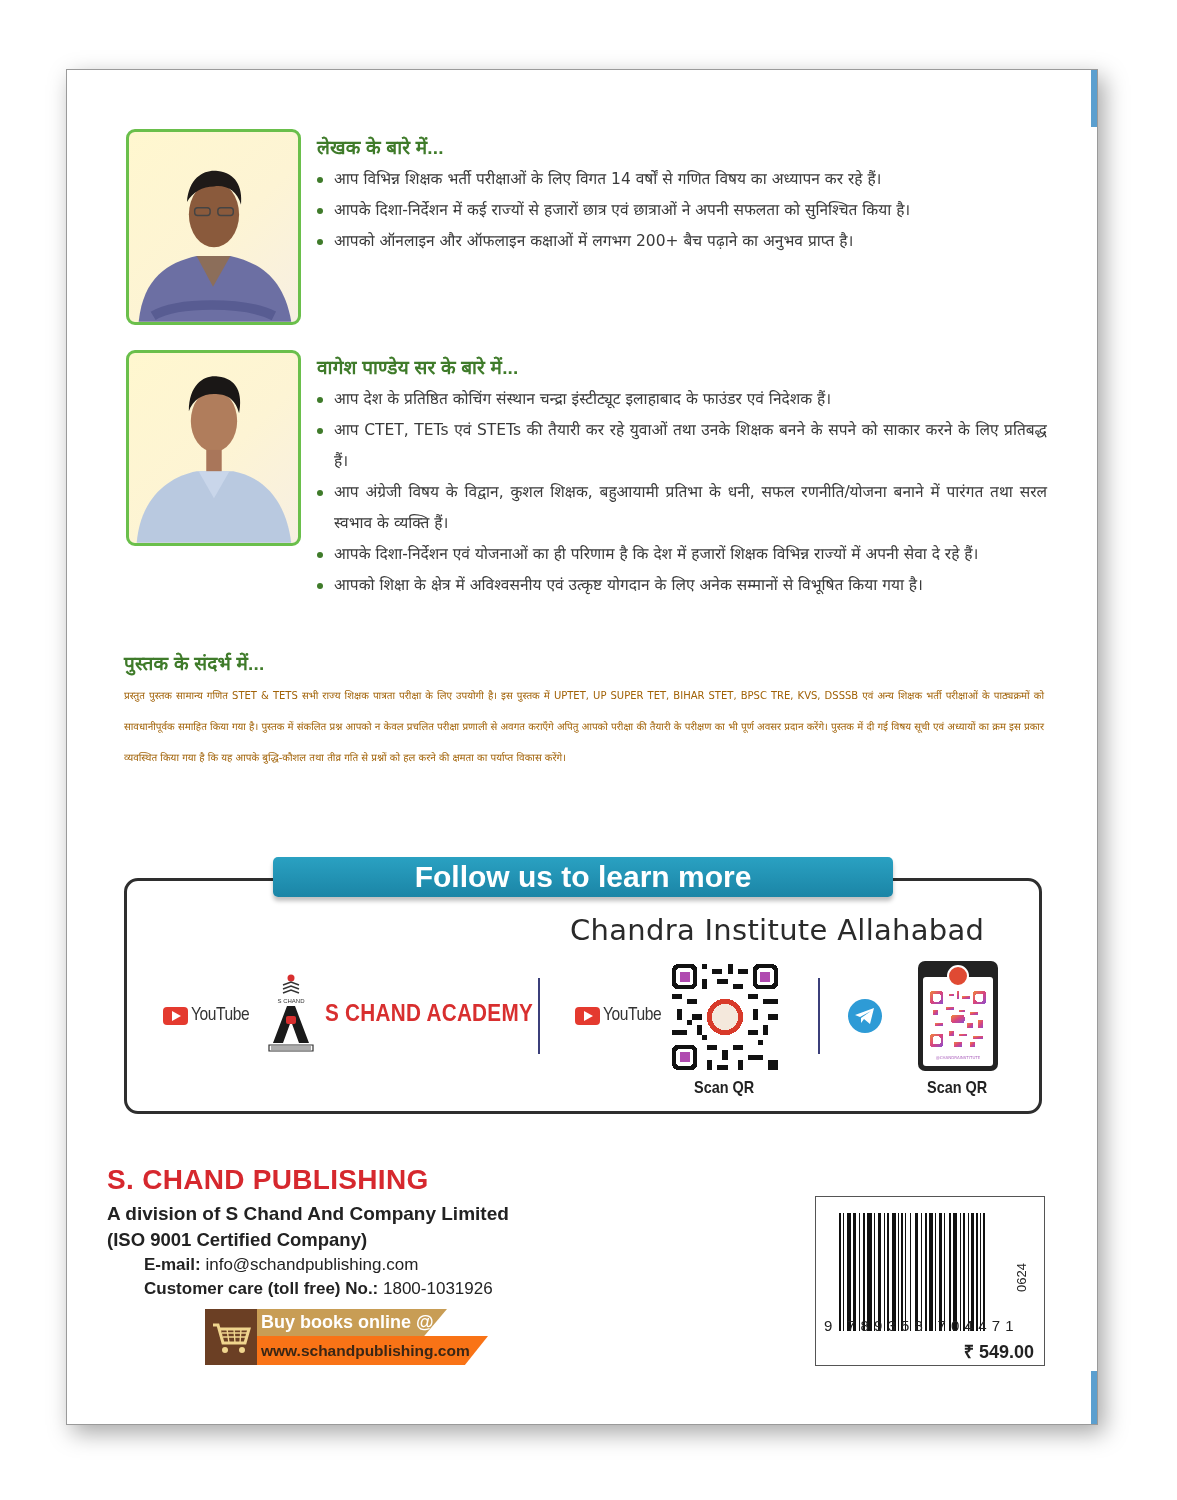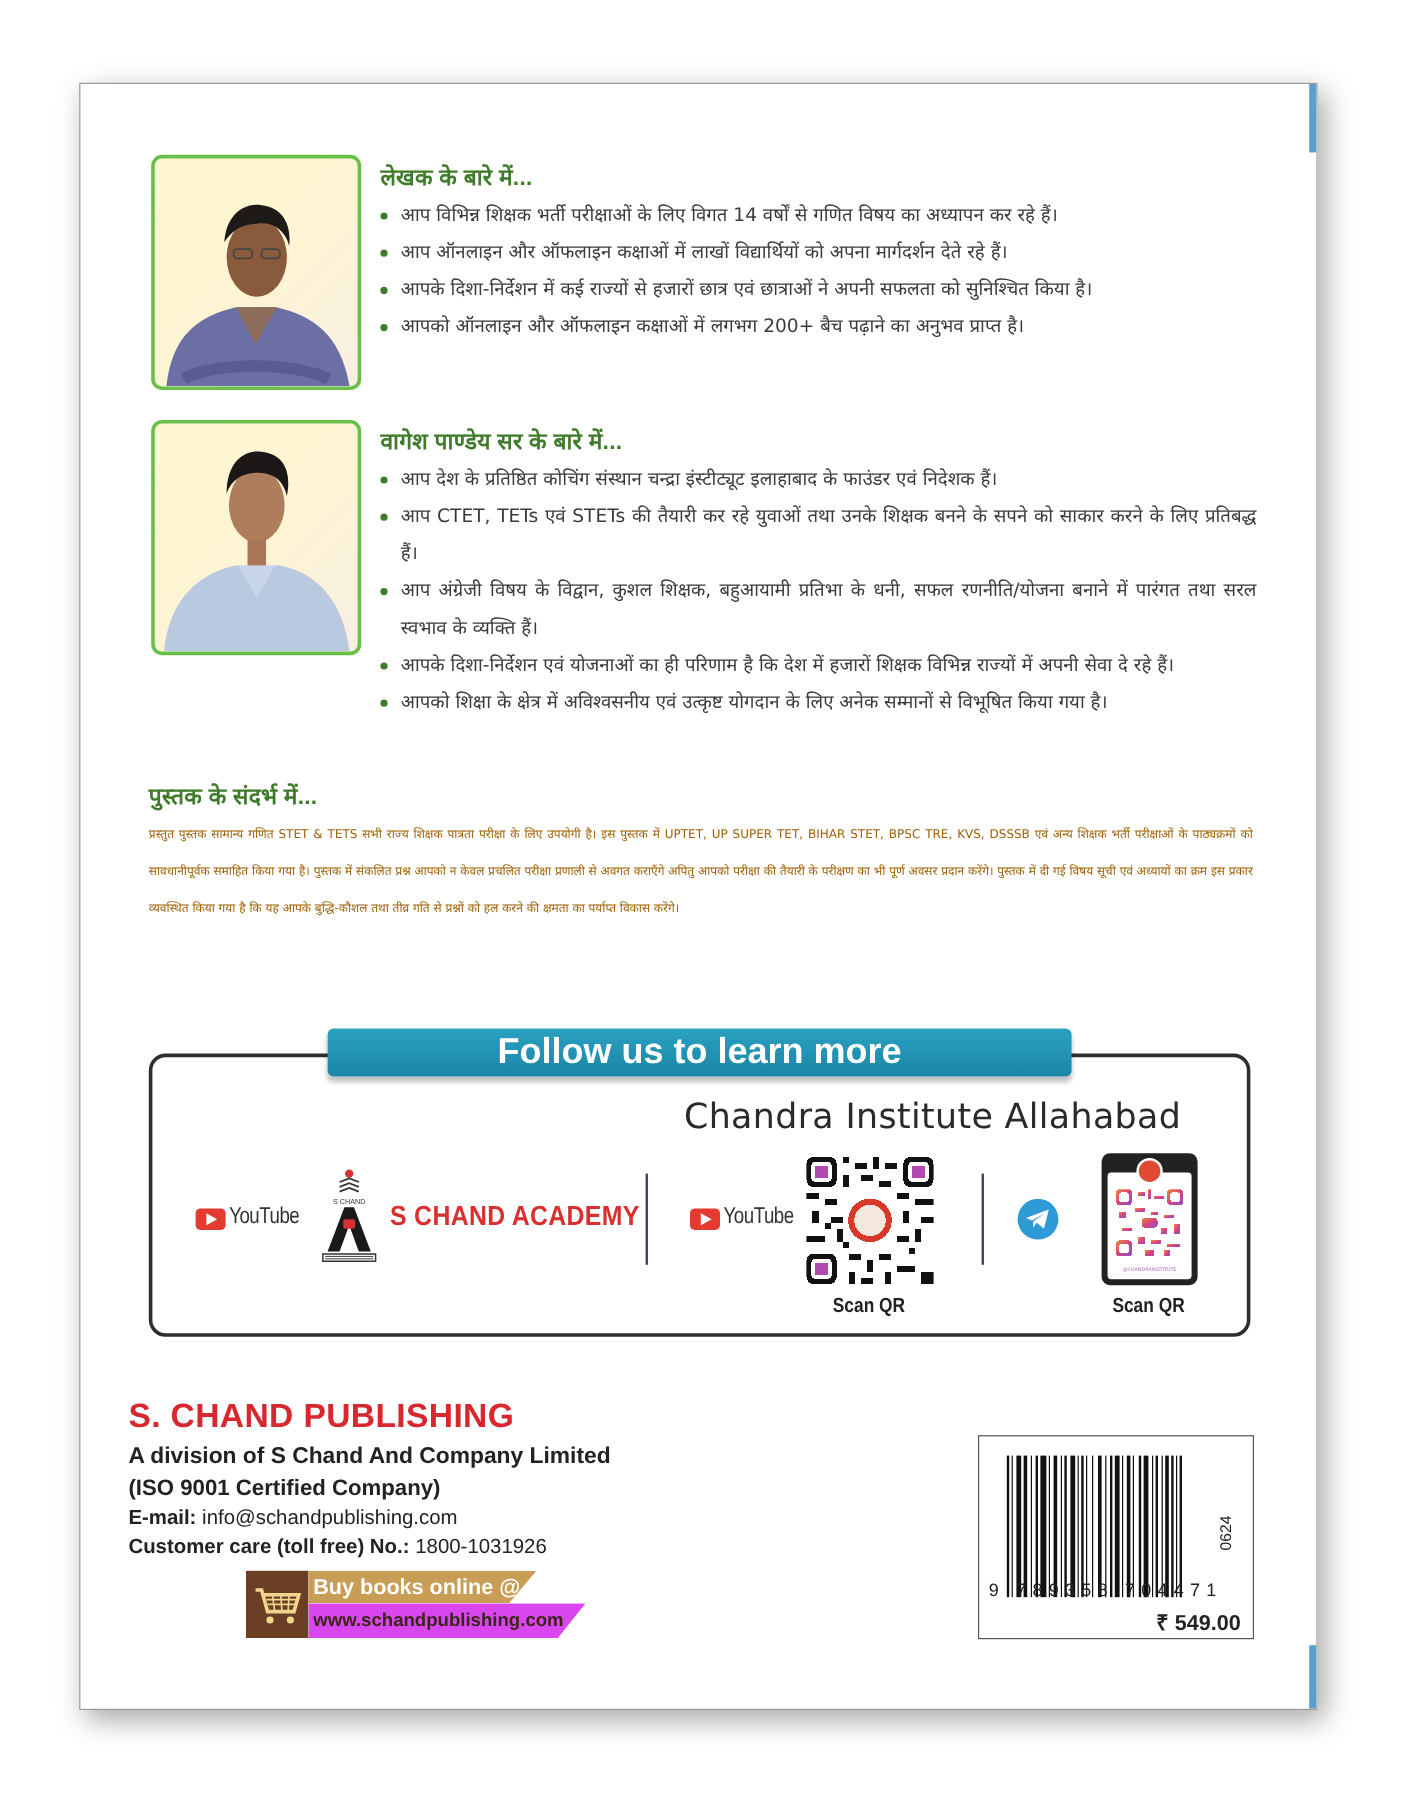--- a/index.html
+++ b/index.html
@@ -97,32 +97,32 @@
     }
     .scan-1 { left: 627px; } .scan-2 { left: 860px; }
 
     
     .pub { position: absolute; left: 40px; width: 460px; font-family: "Liberation Sans", sans-serif; }
     .pub-name { top: 1094px; font-size: 28px; font-weight: bold; color: #d6282e; letter-spacing: 0.3px; }
     .pub-division { top: 1133px; font-size: 19px; font-weight: bold; color: #222; }
     .pub-iso { top: 1159px; font-size: 18.5px; font-weight: bold; color: #222; }
     .pub-email { top: 1185px; font-size: 17px; color: #222; }
     .pub-care { top: 1209px; font-size: 17px; color: #222; }
-    .pub b { font-weight: bold; }
+    .pub b { font-weight: bold; margin-left: 37px; }
 
     .buy-banner { position: absolute; left: 138px; top: 1239px; width: 283px; height: 56px; }
     .buy-cart { position: absolute; left: 0; top: 0; width: 52px; height: 56px; background: #6b3f24; }
     .buy-top {
       position: absolute; left: 52px; top: 0; width: 190px; height: 27px; background: #c89d55;
       clip-path: polygon(0 0, 100% 0, 88% 100%, 0 100%);
       color: #fff; font-family: "Liberation Sans", sans-serif; font-weight: bold; font-size: 18px; line-height: 27px; padding-left: 4px;
       transform-origin: left;
     }
     .buy-bottom {
-      position: absolute; left: 52px; top: 27px; width: 231px; height: 29px; background: #d946ef;
+      position: absolute; left: 52px; top: 27px; width: 231px; height: 29px; background: #f97316;
       clip-path: polygon(0 0, 100% 0, 90% 100%, 0 100%);
       color: #3a2615; font-family: "Liberation Sans", sans-serif; font-weight: bold; font-size: 15.5px; line-height: 29px; padding-left: 4px;
     }
 
     
     .barcode-box {
       position: absolute; left: 748px; top: 1126px; width: 230px; height: 170px; border: 1.5px solid #555; background: #fff;
     }
     .bars { position: absolute; left: 23px; top: 16px; width: 170px; height: 118px; display: flex; align-items: stretch; }
     .bars span { display: block; background: #111; height: 100%; }
@@ -153,21 +153,20 @@
       <ellipse cx="88" cy="85" rx="26" ry="34" fill="#8a5a3c"></ellipse>
       <path d="M60 72 C62 45 80 38 92 40 C110 42 118 56 116 75 C112 60 100 54 88 56 C76 56 66 62 60 72 Z" fill="#1e1a18"></path>
       <rect x="68" y="78" width="16" height="8" rx="3" fill="none" stroke="#444" stroke-width="1.5"></rect>
       <rect x="92" y="78" width="16" height="8" rx="3" fill="none" stroke="#444" stroke-width="1.5"></rect>
       <path d="M25 190 C50 175 120 175 150 190" stroke="#585c92" stroke-width="10" fill="none"></path>
     </svg>
   </div>
   <div class="section-heading" style="left:250px; top:64px;">लेखक के बारे में...</div>
   <ul class="bullets" style="top:94px;">
     <li><span class="dot"></span><span>आप विभिन्न शिक्षक भर्ती परीक्षाओं के लिए विगत 14 वर्षों से गणित विषय का अध्यापन कर रहे हैं।</span></li>
-    <li><span class="dot"></span><span>आप ऑनलाइन और ऑफलाइन कक्षाओं में लाखों विद्यार्थियों को अपना मार्गदर्शन देते रहे हैं।</span></li>
     <li><span class="dot"></span><span>आपके दिशा-निर्देशन में कई राज्यों से हजारों छात्र एवं छात्राओं ने अपनी सफलता को सुनिश्चित किया है।</span></li>
     <li><span class="dot"></span><span>आपको ऑनलाइन और ऑफलाइन कक्षाओं में लगभग 200+ बैच पढ़ाने का अनुभव प्राप्त है।</span></li>
   </ul>
 
   <div class="photo photo-2">
     <svg viewBox="0 0 175 196">
       <path d="M8 196 C12 150 40 128 70 122 L108 122 C138 128 162 150 168 196 Z" fill="#b9c9e0"></path>
       <path d="M72 122 L88 150 L104 122 Z" fill="#c9d6ea"></path>
       <ellipse cx="88" cy="70" rx="24" ry="32" fill="#b07d5c"></ellipse>
       <path d="M62 60 C62 30 80 22 92 24 C112 26 118 42 114 62 C110 46 100 42 88 42 C76 42 66 48 62 60 Z" fill="#1a1716"></path>

